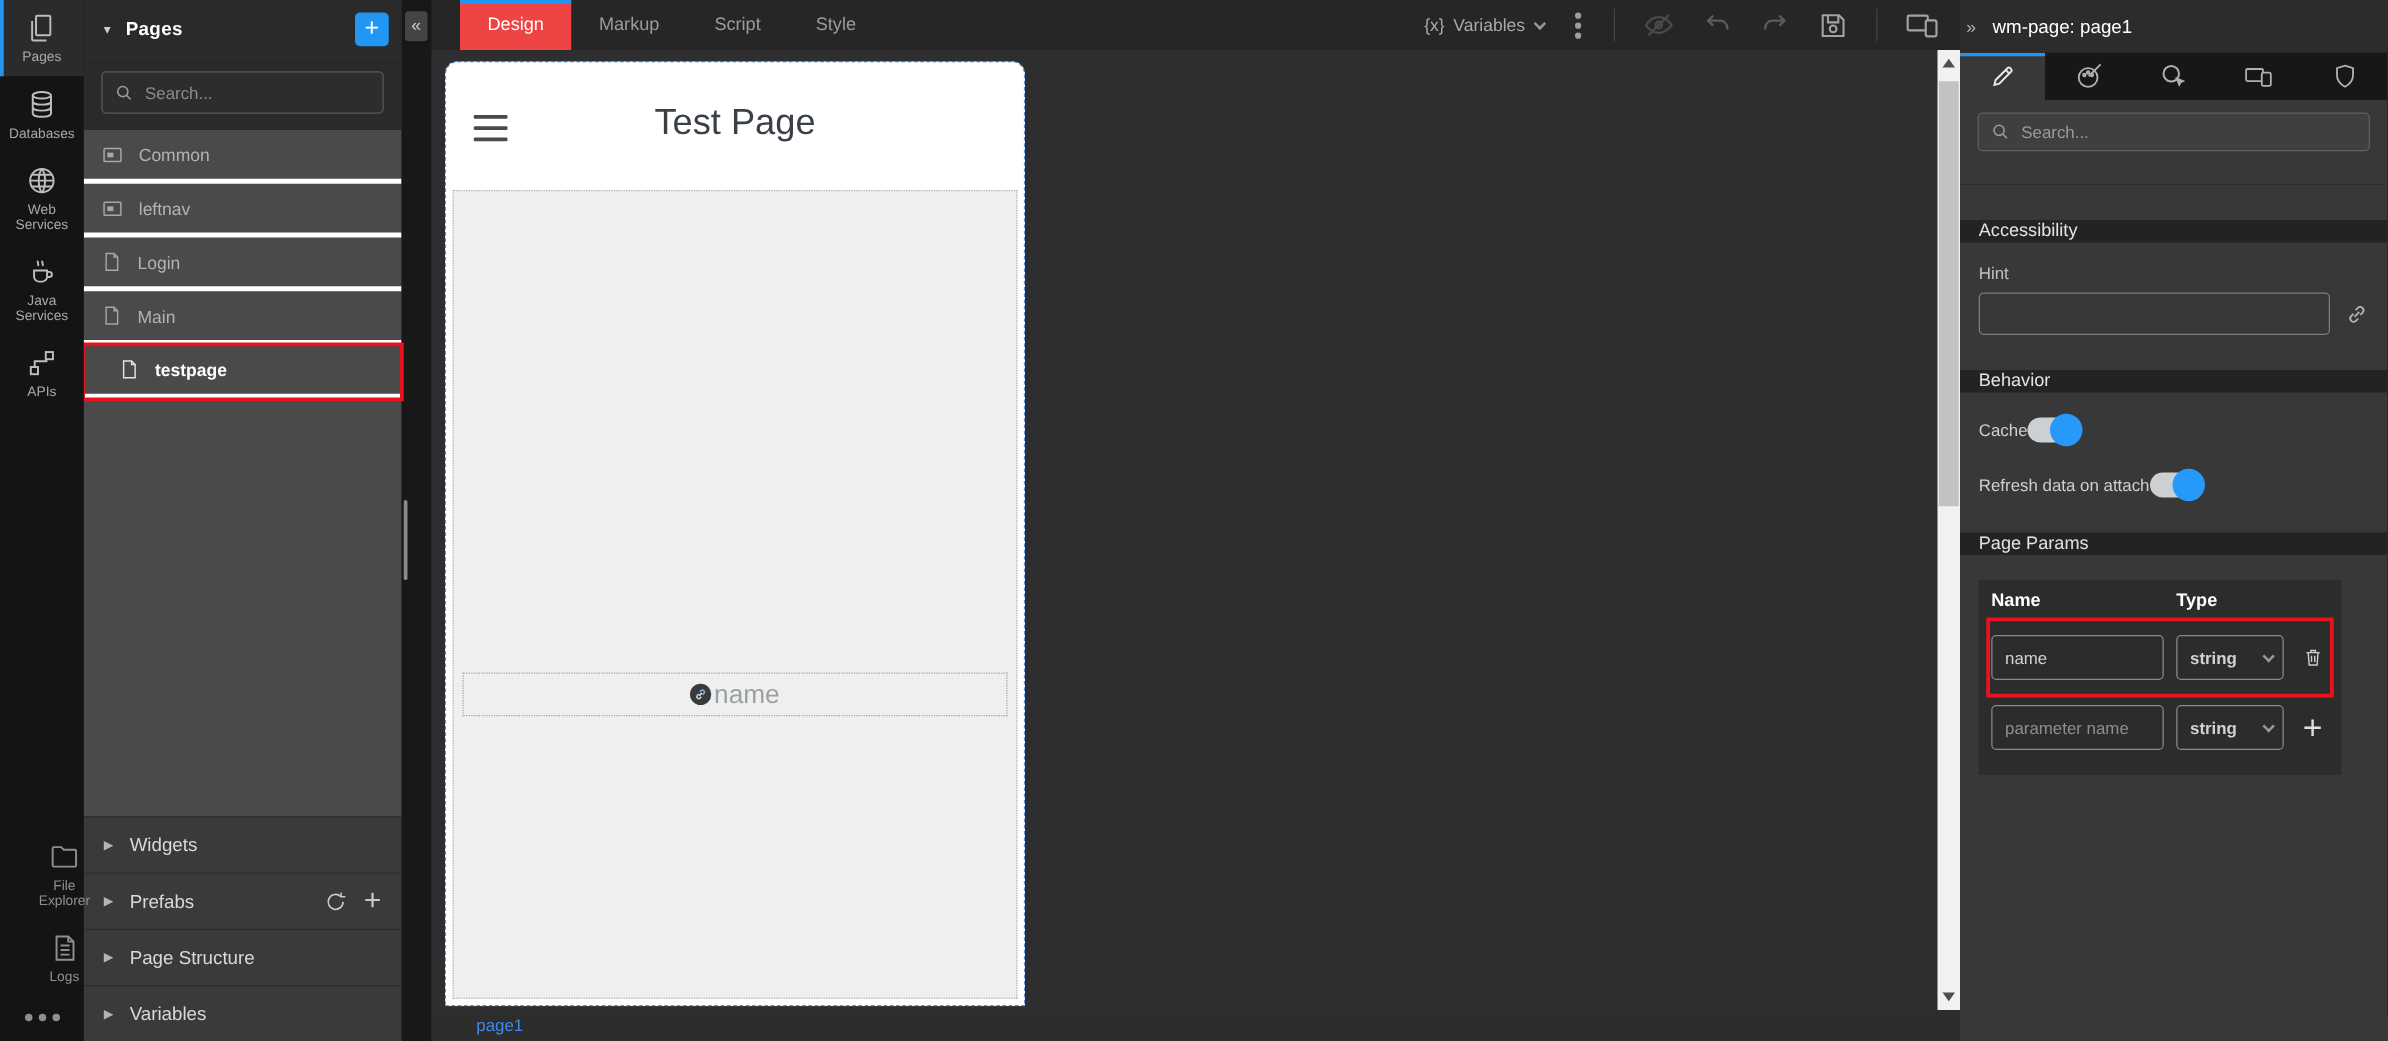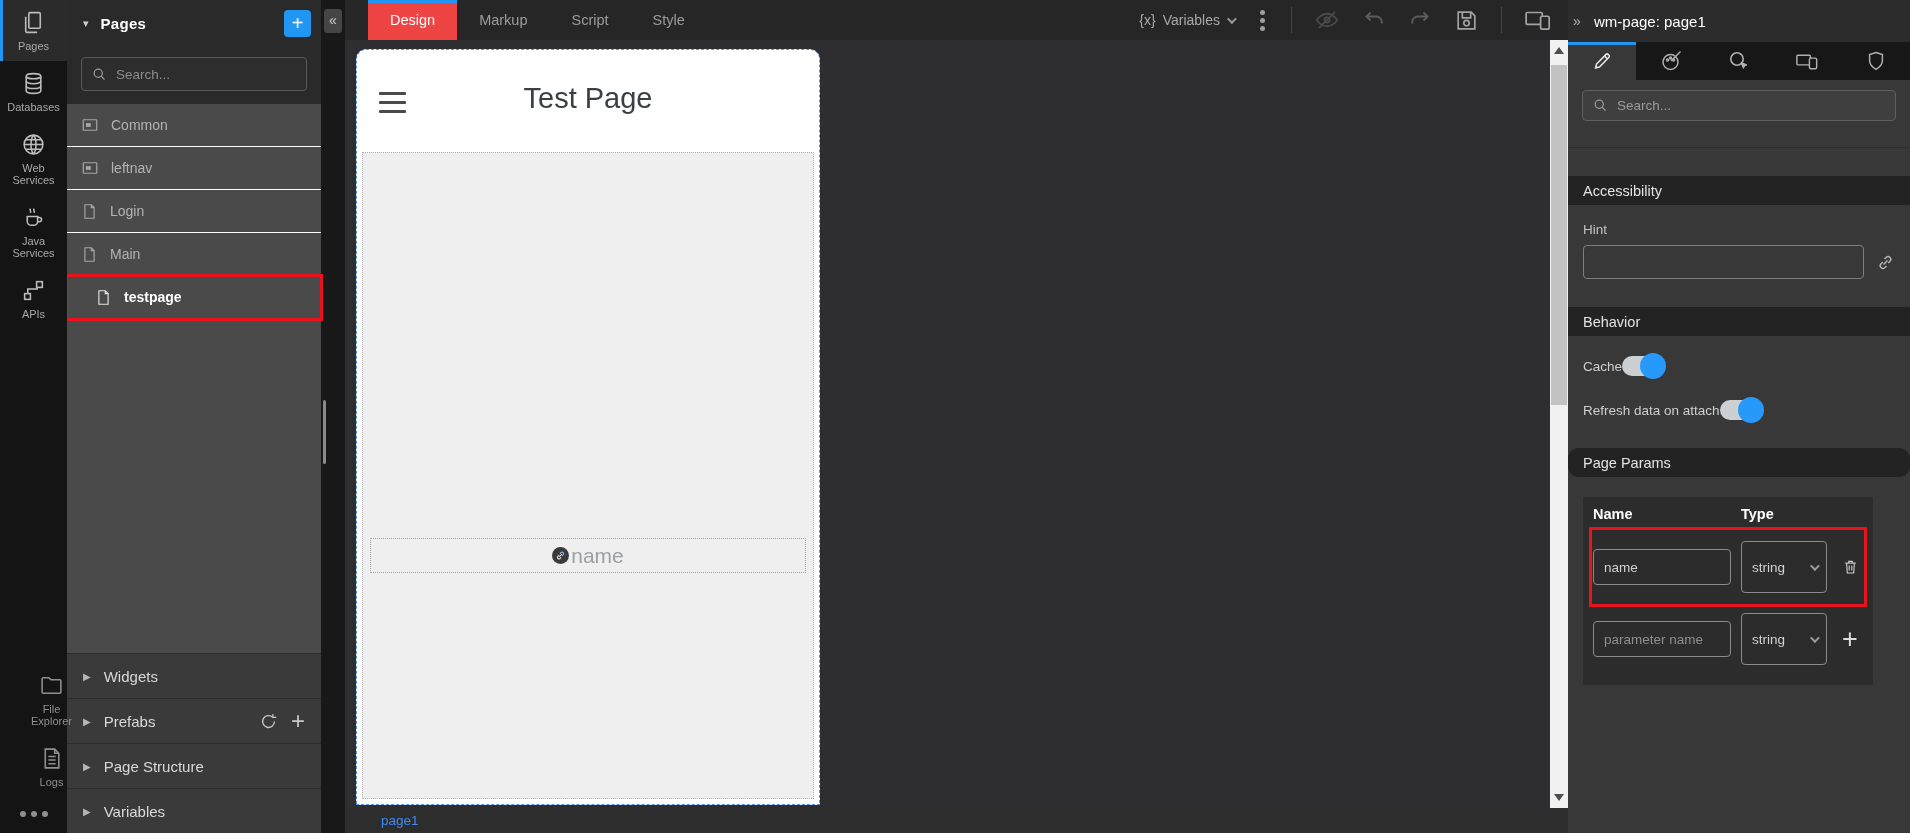--- a/index.html
+++ b/index.html
@@ -26,21 +26,21 @@
   .lp-caret { color:#cfcfcf; font-size:11px; cursor:pointer; }
   .lp-title { color:#fff; font-size:15px; font-weight:bold; letter-spacing:.3px; flex:1; }
   .lp-add { width:27px; height:27px; border-radius:4px; background:#2196f3; color:#fff; font-size:20px;
             display:flex; align-items:center; justify-content:center; cursor:pointer; }
   .lp-search-wrap { flex:none; background:#2a2a2a; padding:11px 14px 13px; }
   .lp-search { display:flex; align-items:center; gap:9px; height:34px; background:#2d2d2d; border:1px solid #5a5a5a;
                border-radius:4px; padding:0 10px; }
   .lp-search input { flex:1; background:transparent; border:none; outline:none; color:#bbb; font-size:13.5px; }
   .lp-search input::placeholder { color:#8d8d8d; }
   .page-list { flex:1; background:#4a4a4a; }
-  .page-row { height:43px; display:flex; align-items:center; gap:12px; padding:0 14px; border-bottom:1px solid #ffffff;
+  .page-row { height:43px; display:flex; align-items:center; gap:12px; padding:0 14px; border-bottom:4px solid #ffffff;
               color:#b3b3b3; font-size:14px; cursor:pointer; }
   .page-row .pic { color:#a7a7a7; flex:none; }
   .page-row.selected { color:#fff; font-weight:bold;padding-left:28px; }
   .page-row.annotated { outline:3px solid #e8131d; outline-offset:-1px; }
   .lp-section { height:45px; flex:none; background:#3a3a3a; border-top:1px solid #2c2c2c; display:flex; align-items:center;
                 gap:13px; padding:0 16px; color:#d9d9d9; font-size:15px; cursor:pointer; }
   .lp-section .arrow { color:#b5b5b5; font-size:10px; }
   .lp-section .sec-icons { margin-left:auto; display:flex; align-items:center; gap:13px; color:#c9c9c9; }
   .lp-section .sec-plus { font-size:24px; font-weight:300; line-height:1; cursor:pointer; }
 
@@ -92,45 +92,45 @@
   .rp-title { color:#fff; font-size:15px; }
   .rp-tabs { height:38px; flex:none; background:#171717; display:flex; }
   .rp-tab { flex:1; display:flex; align-items:center; justify-content:center; color:#b0b0b0; cursor:pointer; }
   .rp-tab.active { background:#383838; box-shadow:inset 0 3px 0 #2196f3; color:#e8e8e8; }
   .rp-search-wrap { padding:10px 14px 0; }
   .rp-search { display:flex; align-items:center; gap:9px; height:31px; background:#3f3f3f; border:1px solid #5f5f5f;
                border-radius:4px; padding:0 10px; }
   .rp-search input { flex:1; background:transparent; border:none; outline:none; color:#bbb; font-size:13.5px; }
   .rp-search input::placeholder { color:#9b9b9b; }
   .rp-divider { margin-top:26px; border-top:1px solid #2e2e2e; }
-  .rp-sec-header { margin-top:28px; height:29px; background:#232323; display:flex; align-items:center; padding:0 15px;
+  .rp-sec-header { margin-top:28px; height:18px; background:#232323; display:flex; align-items:center; padding:0 15px;
                    color:#e3e3e3; font-size:14.5px; }
-  .rp-sec-header.tight { margin-top:16px;border-radius:11px; }
+  .rp-sec-header.tight { margin-top:16px; }
   .rp-field-label { margin:17px 15px 0; color:#c0c0c0; font-size:13.5px; }
   .rp-input-row { margin:8px 15px 0; display:flex; align-items:center; gap:12px; }
   .rp-input { flex:1; height:34px; background:transparent; border:1px solid #7d7d7d; border-radius:4px;
               color:#d2d2d2; font-size:13.5px; padding:0 10px; outline:none; }
   .link-ic { color:#b5b5b5; cursor:pointer; }
   .rp-toggle-row { display:flex; align-items:center; padding:12px 62px 12px 15px; }
   .rp-toggle-row:first-of-type { margin-top:4px; }
   .rp-toggle-label { color:#cfcfcf; font-size:13.5px; }
   .toggle { width:40px; height:20px; background:#ccd0d3; border-radius:10px; position:relative; cursor:pointer; flex:none; }
   .toggle.on::after { content:""; position:absolute; right:-4px; top:-3px; width:26px; height:26px; border-radius:50%; background:#2699fb; }
   .behavior-block { margin-top:4px; }
 
   .params-table { margin:20px 37px 0 15px; background:#2c2c2c; padding:0 10px 10px; }
   .params-grid { display:grid; grid-template-columns:1fr 86px 26px; column-gap:10px; align-items:center; }
   .params-head { height:34px; color:#fff; font-weight:bold; font-size:14.5px; }
   .param-row { padding:10px 0; position:relative; }
   .param-row.annotated { outline:3px solid #e8131d; outline-offset:1px; }
   .p-input { height:36px; background:transparent; border:1px solid #8a8a8a; border-radius:4px; color:#d2d2d2;
              font-size:13.5px; padding:0 10px; outline:none; width:100%; }
   .p-input::placeholder { color:#8f8f8f; }
-  .p-select { height:52px; border:1px solid #8a8a8a; border-radius:4px; color:#d2d2d2; font-size:13.5px;
-              display:flex; align-items:center; justify-content:space-between; padding:0 9px 0 10px; cursor:pointer; }
+  .p-select { height:36px; border:1px solid #8a8a8a; border-radius:4px; color:#d2d2d2; font-size:13.5px;
+              display:flex; align-items:center; justify-content:space-between; padding:0 9px 0 10px; cursor:pointer;font-weight:bold; }
   .row-action { display:flex; align-items:center; justify-content:center; color:#cdcdcd; cursor:pointer; }
   .row-plus { font-size:27px; font-weight:300; line-height:1; color:#dedede; }
 </style>
 </head>
 <body>
 
 <div id="app">
 
   <div class="rail">
     <div class="rail-item active">

